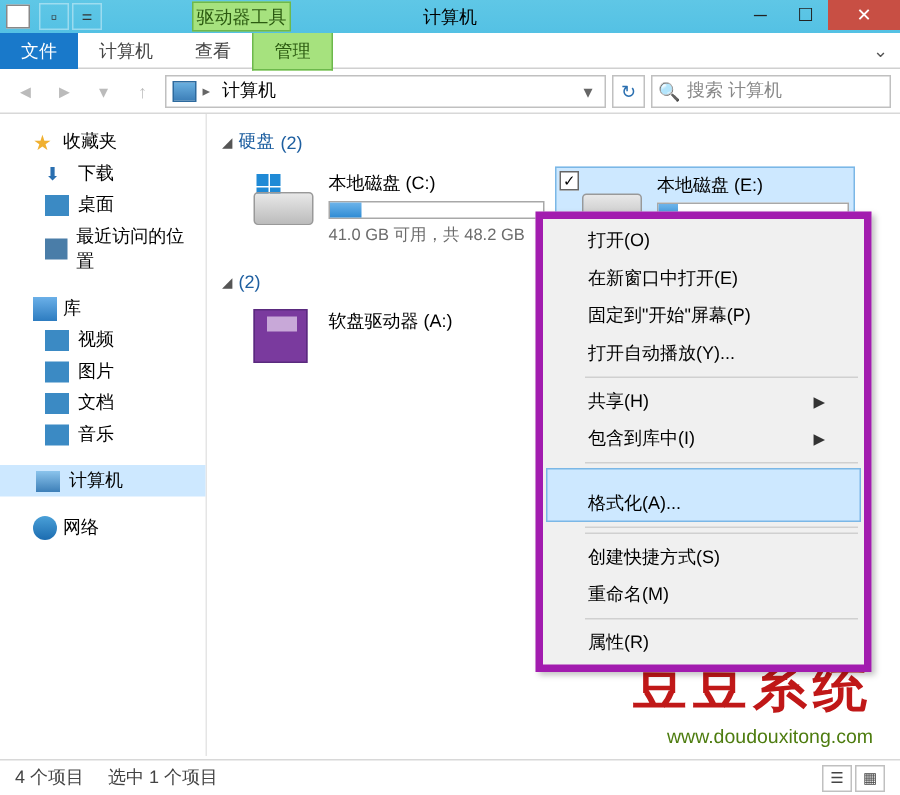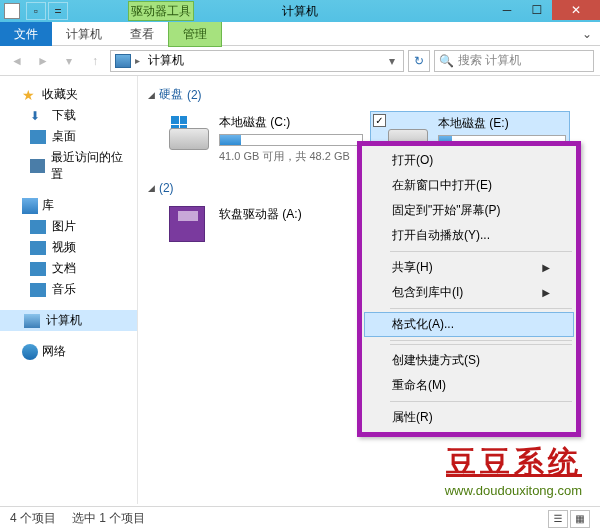--- a/index.html
+++ b/index.html
@@ -67,30 +67,30 @@
 .drive .dicon .floppy::after { content: ""; position: absolute; top: 4px; left: 8px; width: 20px; height: 10px; background: #c8a8d8; }
 .dinfo { flex: 1; }
 .dname { color: #000; margin-bottom: 3px; }
 .dbar { height: 12px; border: 1px solid #a8a8a8; background: #fff; margin-bottom: 3px; position: relative; }
 .dbar .fill { height: 100%; background: linear-gradient(#6db4ea, #2f8cd4); }
 .dstat { color: #6b6b6b; font-size: 11px; }
 .checkbox { position: absolute; top: 2px; left: 2px; width: 13px; height: 13px; border: 1px solid #666; background: #fff; display: flex; align-items: center; justify-content: center; font-size: 10px; }
 
 .context-menu { position: absolute; top: 141px; left: 357px; width: 224px; background: #f0f0f0; border: 5px solid #a21caf; box-shadow: 2px 2px 4px rgba(0,0,0,0.25); padding: 2px; z-index: 100; }
 .cm-item { padding: 4px 24px 4px 28px; position: relative; display: flex; justify-content: space-between; align-items: center; }
-.cm-item.hover { background: #cde8ff; border: 1px solid #7bb7e6; padding: 3px 23px 3px 27px; }
+.cm-item.hover { background: #cde8ff; border: 1px solid #7bb7e6; padding: 14px 23px 3px 27px; }
 .cm-sep { height: 1px; background: #d0d0d0; margin: 3px 2px 3px 26px; }
 .cm-arrow { font-size: 10px; color: #333; }
 
 .statusbar { position: absolute; bottom: 0; left: 0; right: 0; height: 24px; border-top: 1px solid #d8d8d8; display: flex; align-items: center; padding: 0 10px; gap: 16px; color: #444; background: #fff; }
 .statusbar .view-icons { margin-left: auto; display: flex; gap: 2px; }
 .statusbar .view-icons span { width: 20px; height: 18px; border: 1px solid #c0c0c0; display: flex; align-items: center; justify-content: center; font-size: 10px; }
 
 .watermark { position: absolute; right: 18px; bottom: 32px; text-align: right; z-index: 50; }
-.watermark .cn { font-family: "KaiTi", serif; font-size: 30px; color: #c01818; font-weight: bold; letter-spacing: 4px; text-decoration: underline; }
+.watermark .cn { font-family: "KaiTi", serif; font-size: 36px; color: #c01818; font-weight: bold; letter-spacing: 4px; }
 .watermark .url { color: #4d7c0f; font-size: 13px; }
 </style>
 </head>
 <body>
 
 <div class="titlebar">
   <div class="icon-small"></div>
   <div class="small-btn">▫</div>
   <div class="small-btn">=</div>
   <div class="tool-tab">驱动器工具</div>
@@ -149,26 +149,26 @@
           <span>最近访问的位置</span>
         </div>
     </div>
     <div class="side-group">
       <div class="side-head">
         <span class="tri"></span>
         <span class="ic lib"></span>
         <span>库</span>
       </div>
       <div class="side-item">
+          <span class="ic vid"></span>
+          <span>视频</span>
+        </div>
+      <div class="side-item">
           <span class="ic pic"></span>
           <span>图片</span>
-        </div>
-      <div class="side-item">
-          <span class="ic vid"></span>
-          <span>视频</span>
         </div>
       <div class="side-item">
           <span class="ic doc"></span>
           <span>文档</span>
         </div>
       <div class="side-item">
           <span class="ic mus"></span>
           <span>音乐</span>
         </div>
     </div>

